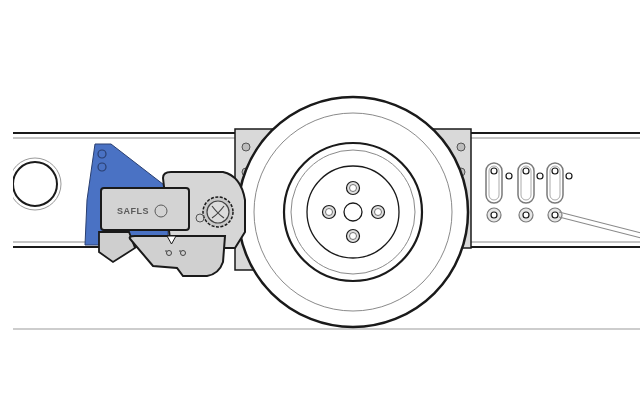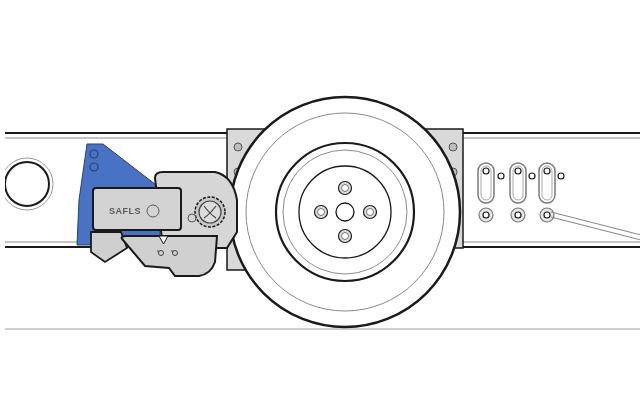--- a/index.html
+++ b/index.html
@@ -1,17 +1,17 @@
 <!DOCTYPE html>
 <html><head>
   <meta charset="utf-8">
   <style>
     html, body { margin: 0; padding: 0; background: #ffffff; }
     body { width: 640px; height: 400px; overflow: hidden; font-family: "Liberation Sans", sans-serif; }
-    #canvas { position: absolute; left: 5px; top: 0; width: 508px; height: 400px; }
+    #canvas { position: absolute; left: 13px; top: 0; width: 508px; height: 400px; }
     svg { display: block; }
     .logo-text { font-family: "Liberation Sans", sans-serif; font-weight: bold; font-size: 9px; fill: #5a5a5a; letter-spacing: 0.5px; }
   </style>
 </head>
 <body>
 
 <div id="canvas">
 <svg width="640" height="400" viewBox="0 0 640 400" xmlns="http://www.w3.org/2000/svg">
 
   <line x1="0" y1="329" x2="640" y2="329" stroke="#bdbdbd" stroke-width="1.5"></line>

